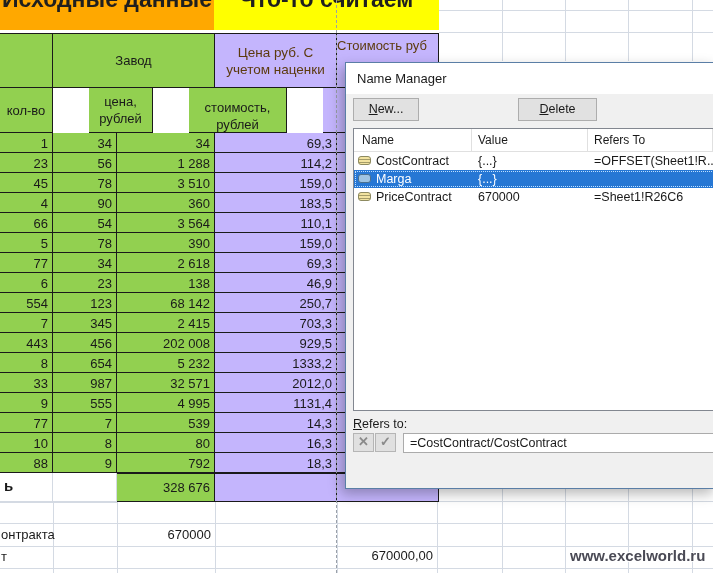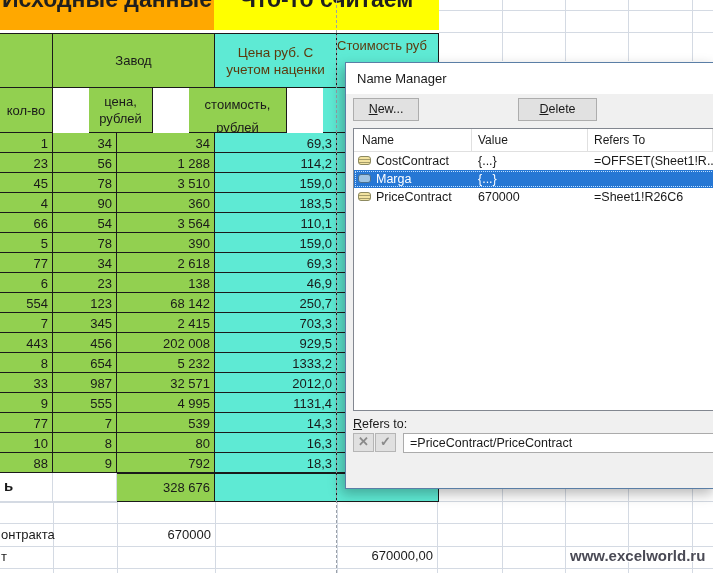--- a/index.html
+++ b/index.html
@@ -17,21 +17,21 @@
   
   .gl{position:absolute;background:#d4dae3;}
   .dash-break{position:absolute;left:336px;top:0;width:0;height:573px;
     border-left:1px dashed #9aa0a8;z-index:3;}
   
   .trow{position:absolute;left:0;display:flex;}
   .cell{box-sizing:border-box;border-right:1px solid #1a1a1a;border-bottom:1px solid #1a1a1a;
     font-size:13px;overflow:hidden;white-space:nowrap;}
   .btop{border-top:1px solid #1a1a1a;}
   .green{background:#92d050;}
-  .orange{background:#5eead4;}
+  .orange{background:#c4b5fd;}
   .ca{width:53px;} .cb{width:64px;} .cc{width:98px;} .cd{width:122px;} .ce{width:102px;}
   .hdr{display:flex;align-items:center;justify-content:center;text-align:center;}
   .hdr-orange{color:#5c3a0e;font-weight:400;}
   .num{text-align:right;padding:1px 4px 0 0;line-height:19px;}
   .srow{display:flex;height:20px;}
   .total .cell{font-size:13px;padding-left:6px;}
   .wcell{box-sizing:border-box;background:#fff;border-right:1px solid #d4dae3;border-bottom:1px solid #d4dae3;}
   
   .sheet-txt{position:absolute;font-size:13px;white-space:nowrap;}
   .watermark{position:absolute;font-size:15px;font-weight:bold;color:#4a4a55;
@@ -118,21 +118,21 @@
   </div>
 
   <div class="trow" style="top:88px;height:45px;gap:36px;">
     <div class="cell green hdr ca">
       <span>кол-во</span>
     </div>
     <div class="cell green hdr cb">
       <span style="white-space:normal;line-height:17px;">цена, рублей</span>
     </div>
     <div class="cell green hdr cc">
-      <span style="white-space:normal;line-height:23px;margin-top:12px;">стоимость, рублей</span>
+      <span style="white-space:normal;line-height:17px;margin-top:12px;">стоимость, рублей</span>
     </div>
     <div class="cell orange cd"></div>
     <div class="cell orange ce"></div>
   </div>
 
   <div class="abs" id="sheet-rows" style="left:0;top:133px;">
       <div class="srow">
         <div class="cell ca green num">1</div>
         <div class="cell cb green num">34</div>
         <div class="cell cc green num">34</div>
@@ -324,17 +324,17 @@
           </div>
         </div>
     </div>
 
     <div class="refers-label mn">
       <span class="mn" style="display:block;">Refers to:</span>
     </div>
     <div class="sq-btn" id="btn-x">✕</div>
     <div class="sq-btn" id="btn-check">✓</div>
     <div class="refers-input">
-      <span>=PriceContract/PriceContract</span>
+      <span>=CostContract/CostContract</span>
     </div>
   </div>
 
 </div>
 
 </body></html>

